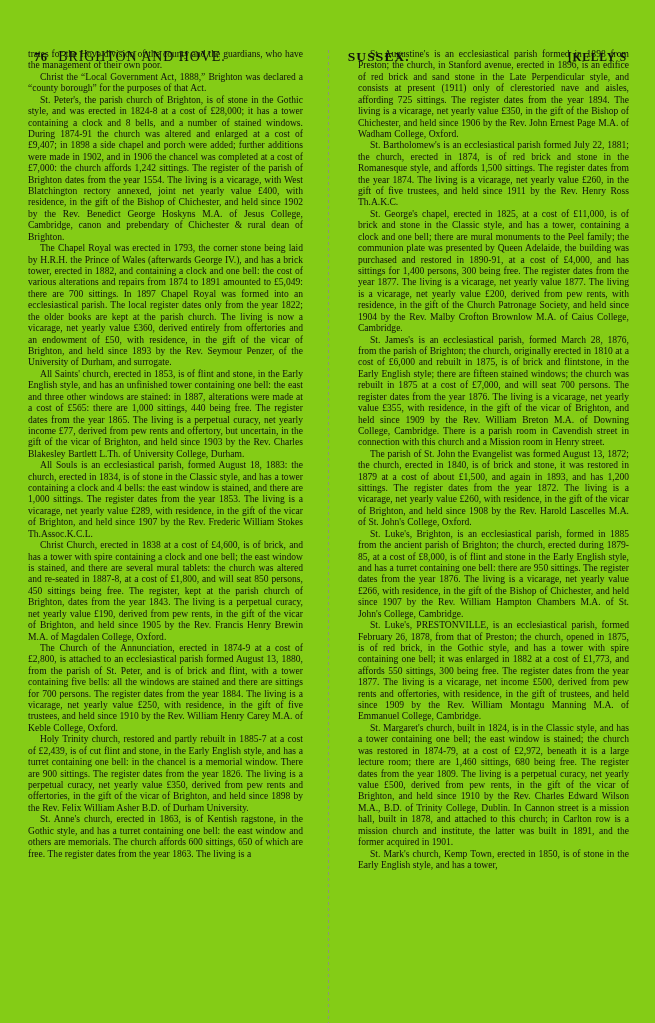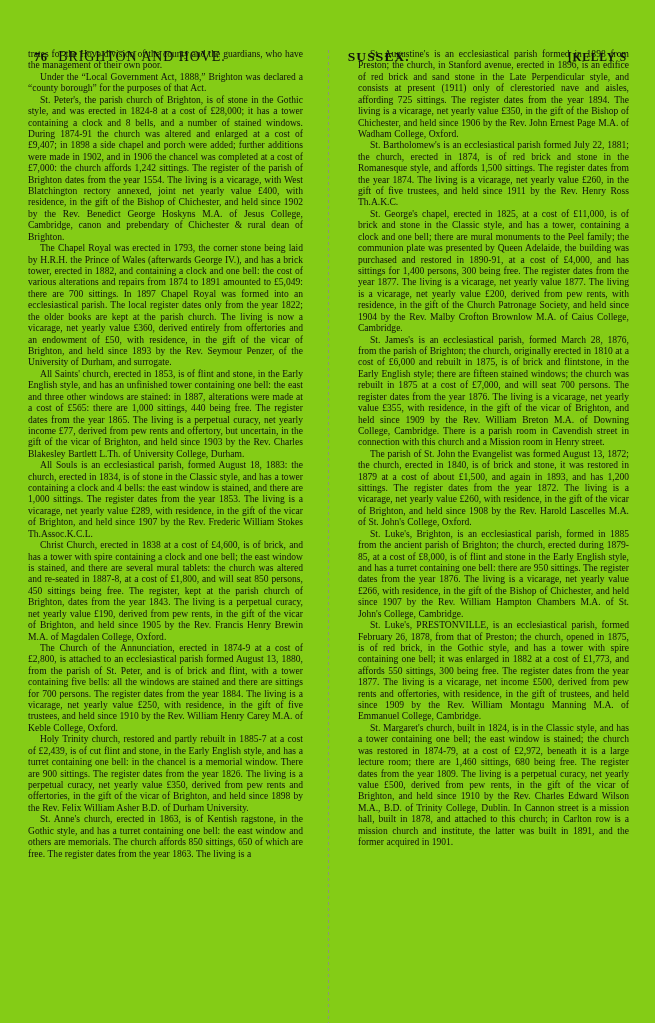--- a/index.html
+++ b/index.html
@@ -127,38 +127,39 @@
       <span class="head-place">BRIGHTON AND HOVE.</span>
     </div>
     <span class="head-county">SUSSEX.</span>
     <span class="head-right">[KELLY'S</span>
   </div>
 
   <div class="columns">
 
     <div class="col col-left">
       <p class="cont">trates for the Hove division of the county and the guardians, who have the management of their own poor.</p>
-      <p>Under the “Local Government Act, 1888,” Brighton was declared a “county borough” for the purposes of that Act.</p>
+      <p>Christ the “Local Government Act, 1888,” Brighton was declared a “county borough” for the purposes of that Act.</p>
       <p>St. Peter's, the parish church of Brighton, is of stone in the Gothic style, and was erected in 1824-8 at a cost of £28,000; it has a tower containing a clock and 8 bells, and a number of stained windows. During 1874-91 the church was altered and enlarged at a cost of £9,407; in 1898 a side chapel and porch were added; further additions were made in 1902, and in 1906 the chancel was completed at a cost of £7,000: the church affords 1,242 sittings. The register of the parish of Brighton dates from the year 1554. The living is a vicarage, with West Blatchington rectory annexed, joint net yearly value £400, with residence, in the gift of the Bishop of Chichester, and held since 1902 by the Rev. Benedict George Hoskyns M.A. of Jesus College, Cambridge, canon and prebendary of Chichester &amp; rural dean of Brighton.</p>
       <p>The Chapel Royal was erected in 1793, the corner stone being laid by H.R.H. the Prince of Wales (afterwards George IV.), and has a brick tower, erected in 1882, and containing a clock and one bell: the cost of various alterations and repairs from 1874 to 1891 amounted to £5,049: there are 700 sittings. In 1897 Chapel Royal was formed into an ecclesiastical parish. The local register dates only from the year 1822; the older books are kept at the parish church. The living is now a vicarage, net yearly value £360, derived entirely from offertories and an endowment of £50, with residence, in the gift of the vicar of Brighton, and held since 1893 by the Rev. Seymour Penzer, of the University of Durham, and surrogate.</p>
       <p>All Saints' church, erected in 1853, is of flint and stone, in the Early English style, and has an unfinished tower containing one bell: the east and three other windows are stained: in 1887, alterations were made at a cost of £565: there are 1,000 sittings, 440 being free. The register dates from the year 1865. The living is a perpetual curacy, net yearly income £77, derived from pew rents and offertory, but uncertain, in the gift of the vicar of Brighton, and held since 1903 by the Rev. Charles Blakesley Bartlett L.Th. of University College, Durham.</p>
       <p>All Souls is an ecclesiastical parish, formed August 18, 1883: the church, erected in 1834, is of stone in the Classic style, and has a tower containing a clock and 4 bells: the east window is stained, and there are 1,000 sittings. The register dates from the year 1853. The living is a vicarage, net yearly value £289, with residence, in the gift of the vicar of Brighton, and held since 1907 by the Rev. Frederic William Stokes Th.Assoc.K.C.L.</p>
       <p>Christ Church, erected in 1838 at a cost of £4,600, is of brick, and has a tower with spire containing a clock and one bell; the east window is stained, and there are several mural tablets: the church was altered and re-seated in 1887-8, at a cost of £1,800, and will seat 850 persons, 450 sittings being free. The register, kept at the parish church of Brighton, dates from the year 1843. The living is a perpetual curacy, net yearly value £190, derived from pew rents, in the gift of the vicar of Brighton, and held since 1905 by the Rev. Francis Henry Brewin M.A. of Magdalen College, Oxford.</p>
       <p>The Church of the Annunciation, erected in 1874-9 at a cost of £2,800, is attached to an ecclesiastical parish formed August 13, 1880, from the parish of St. Peter, and is of brick and flint, with a tower containing five bells: all the windows are stained and there are sittings for 700 persons. The register dates from the year 1884. The living is a vicarage, net yearly value £250, with residence, in the gift of five trustees, and held since 1910 by the Rev. William Henry Carey M.A. of Keble College, Oxford.</p>
       <p>Holy Trinity church, restored and partly rebuilt in 1885-7 at a cost of £2,439, is of cut flint and stone, in the Early English style, and has a turret containing one bell: in the chancel is a memorial window. There are 900 sittings. The register dates from the year 1826. The living is a perpetual curacy, net yearly value £350, derived from pew rents and offertories, in the gift of the vicar of Brighton, and held since 1898 by the Rev. Felix William Asher B.D. of Durham University.</p>
-      <p class="clip-last">St. Anne's church, erected in 1863, is of Kentish ragstone, in the Gothic style, and has a turret containing one bell: the east window and others are memorials. The church affords 850 sittings, 650 of which are free. The register dates from the year 1863. The living is a</p>
+      <p class="clip-last">St. Anne's church, erected in 1863, is of Kentish ragstone, in the Gothic style, and has a turret containing one bell: the east window and others are memorials. The church affords 600 sittings, 650 of which are free. The register dates from the year 1863. The living is a</p>
     </div>
 
     <div class="rule"></div>
 
     <div class="col col-right">
       <p>St. Augustine's is an ecclesiastical parish formed in 1898 from Preston; the church, in Stanford avenue, erected in 1896, is an edifice of red brick and sand stone in the Late Perpendicular style, and consists at present (1911) only of clerestoried nave and aisles, affording 725 sittings. The register dates from the year 1894. The living is a vicarage, net yearly value £350, in the gift of the Bishop of Chichester, and held since 1906 by the Rev. John Ernest Page M.A. of Wadham College, Oxford.</p>
       <p>St. Bartholomew's is an ecclesiastical parish formed July 22, 1881; the church, erected in 1874, is of red brick and stone in the Romanesque style, and affords 1,500 sittings. The register dates from the year 1874. The living is a vicarage, net yearly value £260, in the gift of five trustees, and held since 1911 by the Rev. Henry Ross Th.A.K.C.</p>
       <p>St. George's chapel, erected in 1825, at a cost of £11,000, is of brick and stone in the Classic style, and has a tower, containing a clock and one bell; there are mural monuments to the Peel family; the communion plate was presented by Queen Adelaide, the building was purchased and restored in 1890-91, at a cost of £4,000, and has sittings for 1,400 persons, 300 being free. The register dates from the year 1877. The living is a vicarage, net yearly value 1877. The living is a vicarage, net yearly value £200, derived from pew rents, with residence, in the gift of the Church Patronage Society, and held since 1904 by the Rev. Malby Crofton Brownlow M.A. of Caius College, Cambridge.</p>
       <p>St. James's is an ecclesiastical parish, formed March 28, 1876, from the parish of Brighton; the church, originally erected in 1810 at a cost of £6,000 and rebuilt in 1875, is of brick and flintstone, in the Early English style; there are fifteen stained windows; the church was rebuilt in 1875 at a cost of £7,000, and will seat 700 persons. The register dates from the year 1876. The living is a vicarage, net yearly value £355, with residence, in the gift of the vicar of Brighton, and held since 1909 by the Rev. William Breton M.A. of Downing College, Cambridge. There is a parish room in Cavendish street in connection with this church and a Mission room in Henry street.</p>
       <p>The parish of St. John the Evangelist was formed August 13, 1872; the church, erected in 1840, is of brick and stone, it was restored in 1879 at a cost of about £1,500, and again in 1893, and has 1,200 sittings. The register dates from the year 1872. The living is a vicarage, net yearly value £260, with residence, in the gift of the vicar of Brighton, and held since 1908 by the Rev. Harold Lascelles M.A. of St. John's College, Oxford.</p>
       <p>St. Luke's, Brighton, is an ecclesiastical parish, formed in 1885 from the ancient parish of Brighton; the church, erected during 1879-85, at a cost of £8,000, is of flint and stone in the Early English style, and has a turret containing one bell: there are 950 sittings. The register dates from the year 1876. The living is a vicarage, net yearly value £266, with residence, in the gift of the Bishop of Chichester, and held since 1907 by the Rev. William Hampton Chambers M.A. of St. John's College, Cambridge.</p>
       <p>St. Luke's, PRESTONVILLE, is an ecclesiastical parish, formed February 26, 1878, from that of Preston; the church, opened in 1875, is of red brick, in the Gothic style, and has a tower with spire containing one bell; it was enlarged in 1882 at a cost of £1,773, and affords 550 sittings, 300 being free. The register dates from the year 1877. The living is a vicarage, net income £500, derived from pew rents and offertories, with residence, in the gift of trustees, and held since 1909 by the Rev. William Montagu Manning M.A. of Emmanuel College, Cambridge.</p>
       <p>St. Margaret's church, built in 1824, is in the Classic style, and has a tower containing one bell; the east window is stained; the church was restored in 1874-79, at a cost of £2,972, beneath it is a large lecture room; there are 1,460 sittings, 680 being free. The register dates from the year 1809. The living is a perpetual curacy, net yearly value £500, derived from pew rents, in the gift of the vicar of Brighton, and held since 1910 by the Rev. Charles Edward Wilson M.A., B.D. of Trinity College, Dublin. In Cannon street is a mission hall, built in 1878, and attached to this church; in Carlton row is a mission church and institute, the latter was built in 1891, and the former acquired in 1901.</p>
+      <p class="clip-last">St. Mark's church, Kemp Town, erected in 1850, is of stone in the Early English style, and has a tower,</p>
     </div>
 
   </div>
 </div>
 
 </body></html>

